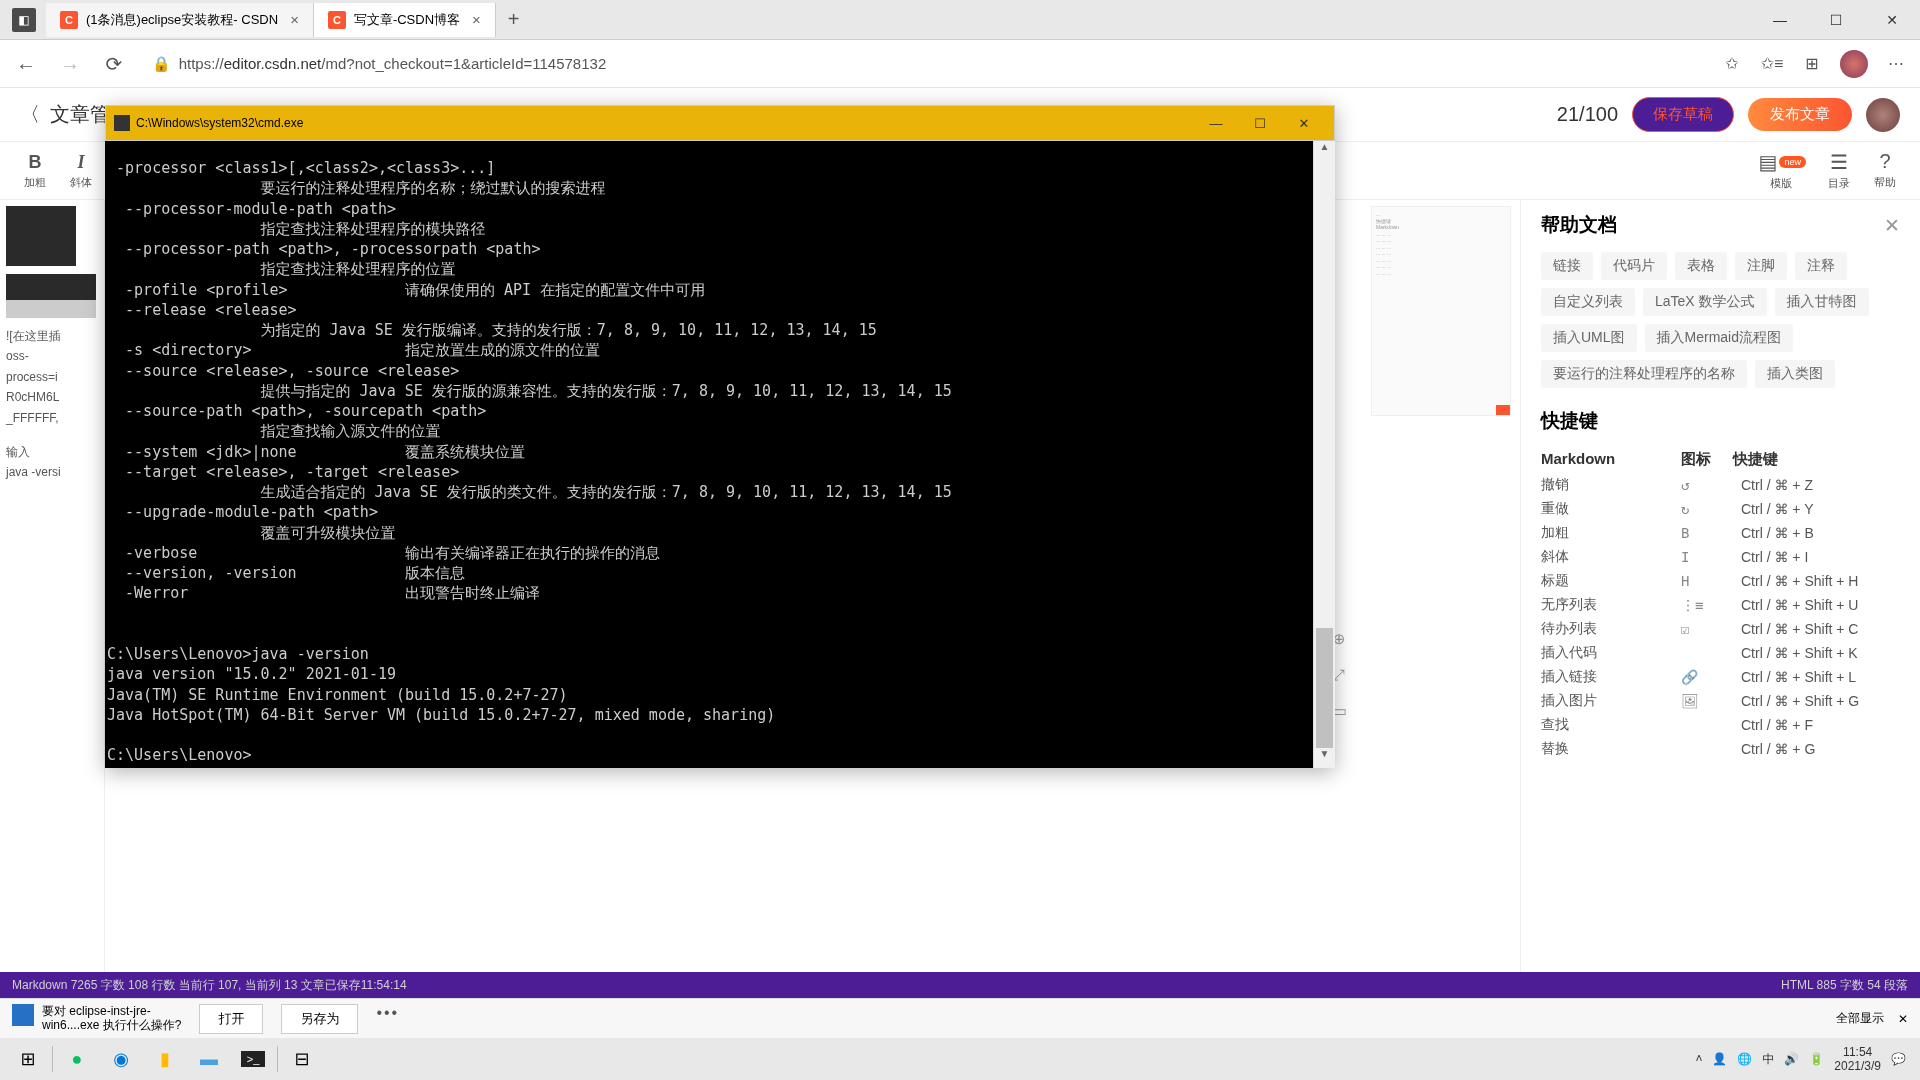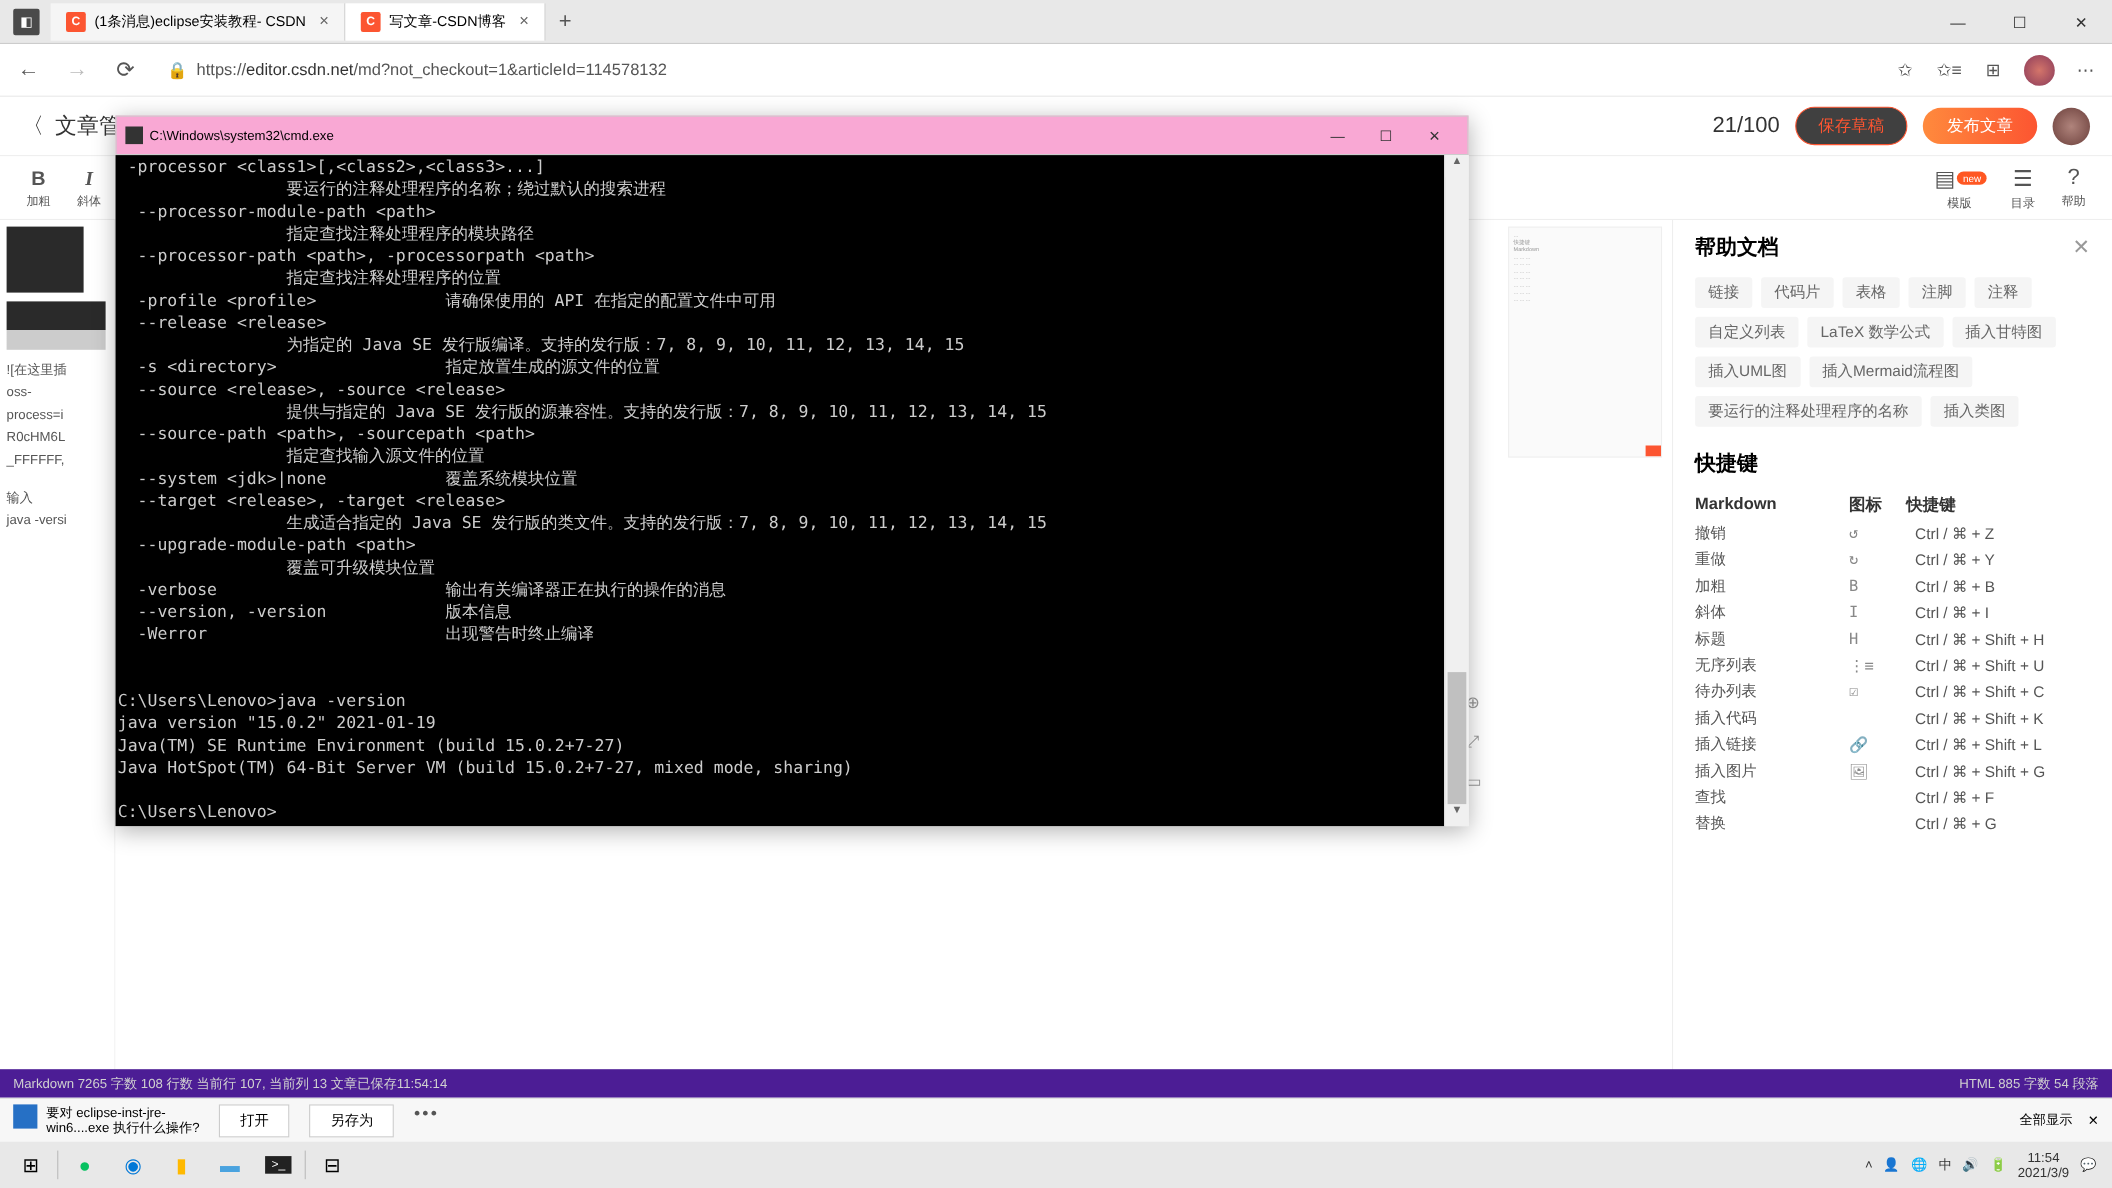--- a/index.html
+++ b/index.html
@@ -26,21 +26,21 @@
 .addr-right { display: flex; gap: 16px; align-items: center; }
 .addr-icon { width: 24px; height: 24px; display: flex; align-items: center; justify-content: center; color: #555; }
 .avatar-sm { width: 28px; height: 28px; border-radius: 50%; background: radial-gradient(circle, #d4756a, #8a3a5a); }
 
 
 .editor-header { height: 54px; background: #fff; display: flex; align-items: center; padding: 0 20px; border-bottom: 1px solid #eee; }
 .back-arrow { font-size: 20px; color: #333; margin-right: 10px; }
 .title-lbl { font-size: 20px; color: #333; }
 .hdr-right { margin-left: auto; display: flex; align-items: center; gap: 14px; }
 .count { font-size: 20px; color: #333; }
-.btn-outline { border: 1px solid #fc5531; color: #fc5531; background: #404040; border-radius: 18px; padding: 7px 20px; font-size: 15px; }
+.btn-outline { border: 1px solid #fc5531; color: #fc5531; background: #4c1d95; border-radius: 18px; padding: 7px 20px; font-size: 15px; }
 .btn-fill { background: linear-gradient(90deg, #ff8a3d, #fc5531); color: #fff; border-radius: 18px; padding: 7px 22px; font-size: 15px; border: none; }
 .avatar-md { width: 34px; height: 34px; border-radius: 50%; background: radial-gradient(circle, #b0847c, #6a3e3a); }
 
 
 .toolbar { height: 58px; background: #fff; display: flex; align-items: center; padding: 0 12px; border-bottom: 1px solid #eee; }
 .tool-item { display: flex; flex-direction: column; align-items: center; gap: 2px; padding: 0 12px; color: #555; }
 .tool-item .ic { font-size: 18px; font-weight: bold; }
 .tool-item .lb { font-size: 11px; }
 .tool-item.italic .ic { font-style: italic; font-family: serif; }
 .tool-right { margin-left: auto; display: flex; }
@@ -64,26 +64,26 @@
 .tag-row { display: flex; flex-wrap: wrap; gap: 8px; margin-bottom: 20px; }
 .tag { background: #f5f5f5; color: #666; padding: 5px 12px; border-radius: 3px; font-size: 14px; }
 .sect-title { font-size: 19px; font-weight: bold; margin: 10px 0 12px; }
 .kb-hdr { display: flex; font-size: 15px; font-weight: bold; color: #333; padding: 4px 0; }
 .kb-hdr .c1 { width: 140px; } .kb-hdr .c2 { width: 52px; } .kb-hdr .c3 { flex: 1; }
 .kb-row { display: flex; font-size: 14px; color: #555; padding: 3px 0; align-items: center; }
 .kb-row .c1 { width: 140px; } .kb-row .c2 { width: 60px; font-family: monospace; color: #888; text-align: left; } .kb-row .c3 { flex: 1; font-family: inherit; }
 
 
 .cmd-window { position: absolute; top: 105px; left: 105px; width: 1230px; background: #fff; box-shadow: 0 4px 20px rgba(0,0,0,0.3); z-index: 100; }
-.cmd-title { height: 30px; background: #f9a8d4; display: flex; align-items: center; padding: 17px 8px; font-size: 12px; border: 1px solid #ccc; }
+.cmd-title { height: 30px; background: #eab308; display: flex; align-items: center; padding: 17px 8px; font-size: 12px; border: 1px solid #ccc; }
 .cmd-title .icon { width: 16px; height: 16px; background: #333; margin-right: 6px; }
 .cmd-title .ctrls { margin-left: auto; display: flex; gap: 0; }
 .cmd-title .cb { width: 44px; text-align: center; font-size: 13px; color: #333; }
 .cmd-body-wrap { display: flex; }
-.cmd-body { background: #000; color: #ccc; font-family: "NSimSun", "SimSun", Consolas, monospace; font-size: 15px; line-height: 1.35; padding: 0 2px 2px 2px; white-space: pre; overflow: hidden; flex: 1; min-height: 590px; }
+.cmd-body { background: #000; color: #ccc; font-family: "NSimSun", "SimSun", Consolas, monospace; font-size: 15px; line-height: 1.35; padding: 17px 2px 2px 2px; white-space: pre; overflow: hidden; flex: 1; min-height: 590px; }
 .cmd-scroll { width: 22px; background: #f0f0f0; border-left: 1px solid #ddd; display: flex; flex-direction: column; }
 .cmd-scroll .arrow { height: 20px; background: #f0f0f0; text-align: center; font-size: 10px; color: #666; }
 .cmd-scroll .track { flex: 1; position: relative; }
 .cmd-scroll .thumb { position: absolute; left: 2px; right: 2px; bottom: 0; height: 120px; background: #c0c0c0; }
 
 
 .status-bar { position: absolute; bottom: 82px; left: 0; right: 0; height: 26px; background: #4c1d95; color: #d0d0d0; font-size: 12px; display: flex; align-items: center; padding: 0 12px; }
 .status-bar .r { margin-left: auto; }
 
 

